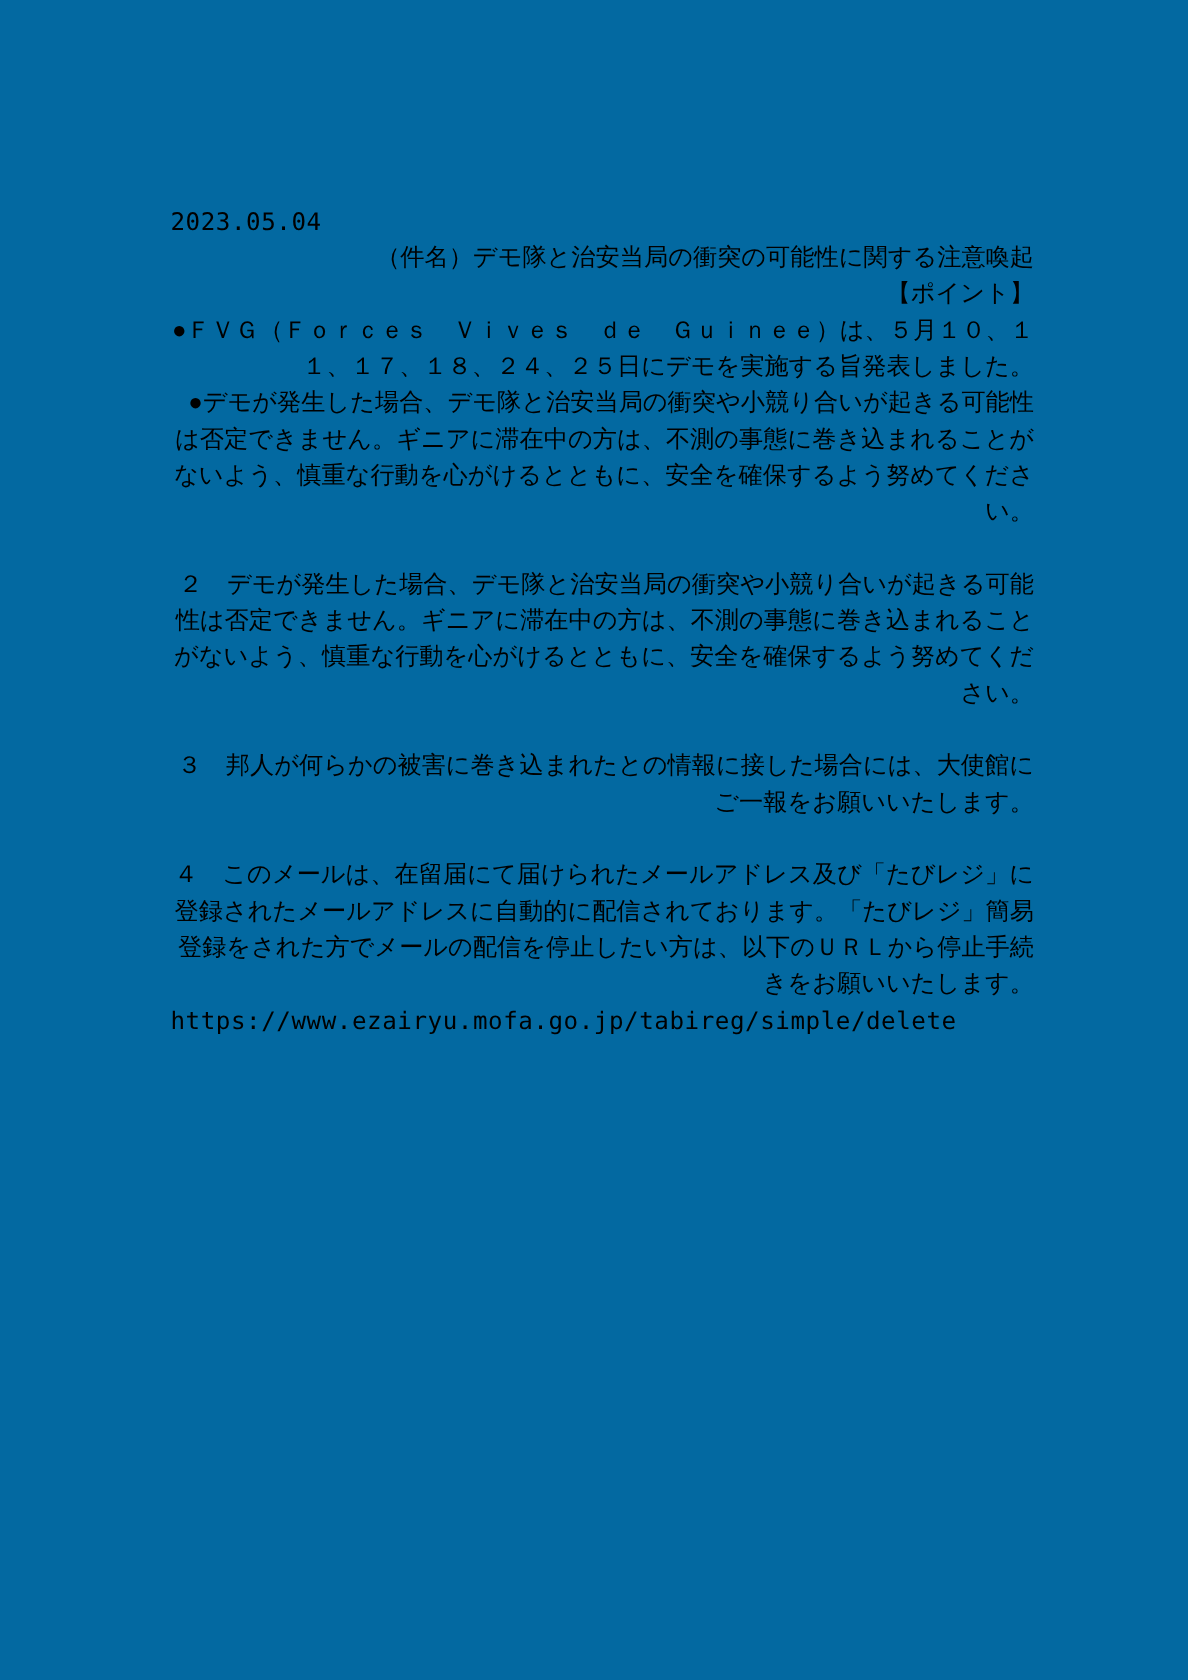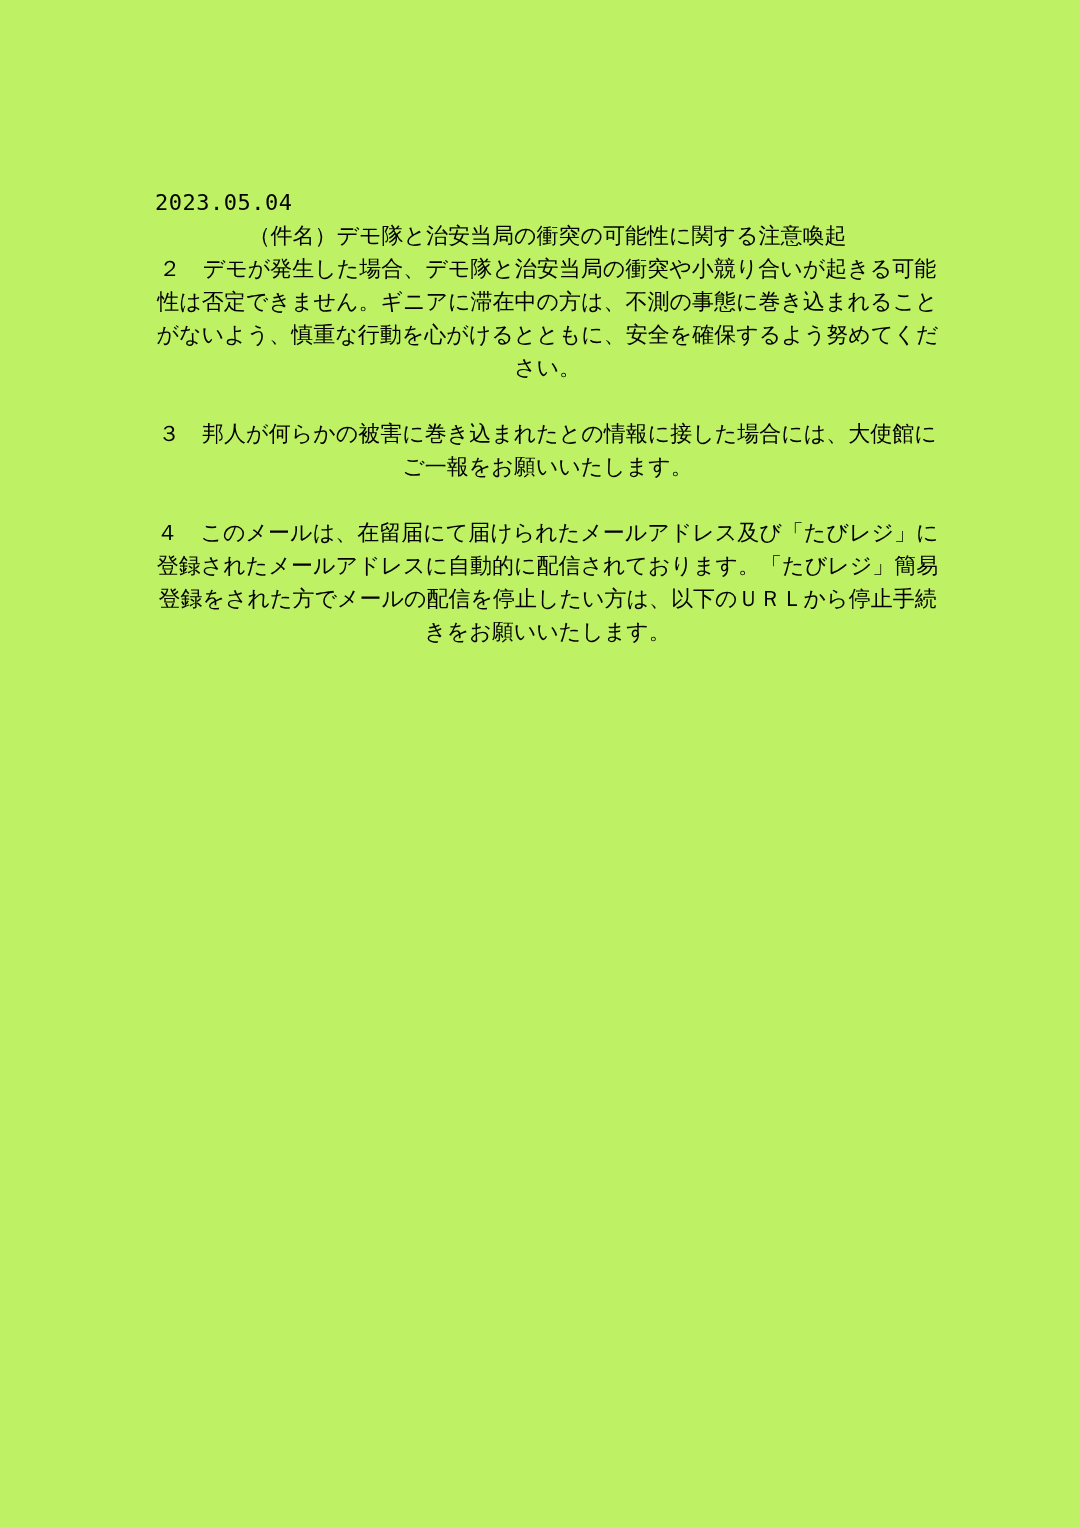--- a/index.html
+++ b/index.html
@@ -1,49 +1,55 @@
 <!DOCTYPE html>
 <html><head>
 <meta charset="utf-8">
 <style>
   html, body { margin: 0; padding: 0; background: #ffffff; }
   .page {
     position: relative;
     width: 1080px;
     height: 1527px;
     box-sizing: border-box;
-    background: #bef264;
+    background: #0369a1;
     color: #000000;
     padding: 186px 140px 0 155px;
     font-family: "DejaVu Sans", sans-serif;
     font-size: 22px;
     line-height: 33px;
     overflow: hidden;
   }
   .page p { margin: 0; }
   .block { margin: 0 0 33px 0; }
   .mono { font-family: "DejaVu Sans Mono", monospace; letter-spacing: 0.5px; }
-  .jp { text-align: center; word-break: break-all; }
+  .jp { text-align: right; word-break: break-all; font-family: Liberation Mono, monospace; }
 </style>
 </head>
 <body>
 
 <div class="page">
 
   <p class="block mono">2023.05.04</p>
 
   <p class="block jp">（件名）デモ隊と治安当局の衝突の可能性に関する注意喚起</p>
 
+  <div class="block">
+    <p class="jp">【ポイント】</p>
+    <p class="jp">●ＦＶＧ（Ｆｏｒｃｅｓ　Ｖｉｖｅｓ　ｄｅ　Ｇｕｉｎｅｅ）は、５月１０、１１、１７、１８、２４、２５日にデモを実施する旨発表しました。</p>
+    <p class="jp">●デモが発生した場合、デモ隊と治安当局の衝突や小競り合いが起きる可能性は否定できません。ギニアに滞在中の方は、不測の事態に巻き込まれることがないよう、慎重な行動を心がけるとともに、安全を確保するよう努めてください。</p>
+  </div>
 
 
   <div class="block">
     <p class="jp">２　デモが発生した場合、デモ隊と治安当局の衝突や小競り合いが起きる可能性は否定できません。ギニアに滞在中の方は、不測の事態に巻き込まれることがないよう、慎重な行動を心がけるとともに、安全を確保するよう努めてください。</p>
   </div>
 
   <div class="block">
     <p class="jp">３　邦人が何らかの被害に巻き込まれたとの情報に接した場合には、大使館にご一報をお願いいたします。</p>
   </div>
 
   <div class="block">
     <p class="jp">４　このメールは、在留届にて届けられたメールアドレス及び「たびレジ」に登録されたメールアドレスに自動的に配信されております。「たびレジ」簡易登録をされた方でメールの配信を停止したい方は、以下のＵＲＬから停止手続きをお願いいたします。</p>
+    <p class="mono">https://www.ezairyu.mofa.go.jp/tabireg/simple/delete</p>
   </div>
 
 </div>
 
 </body></html>

